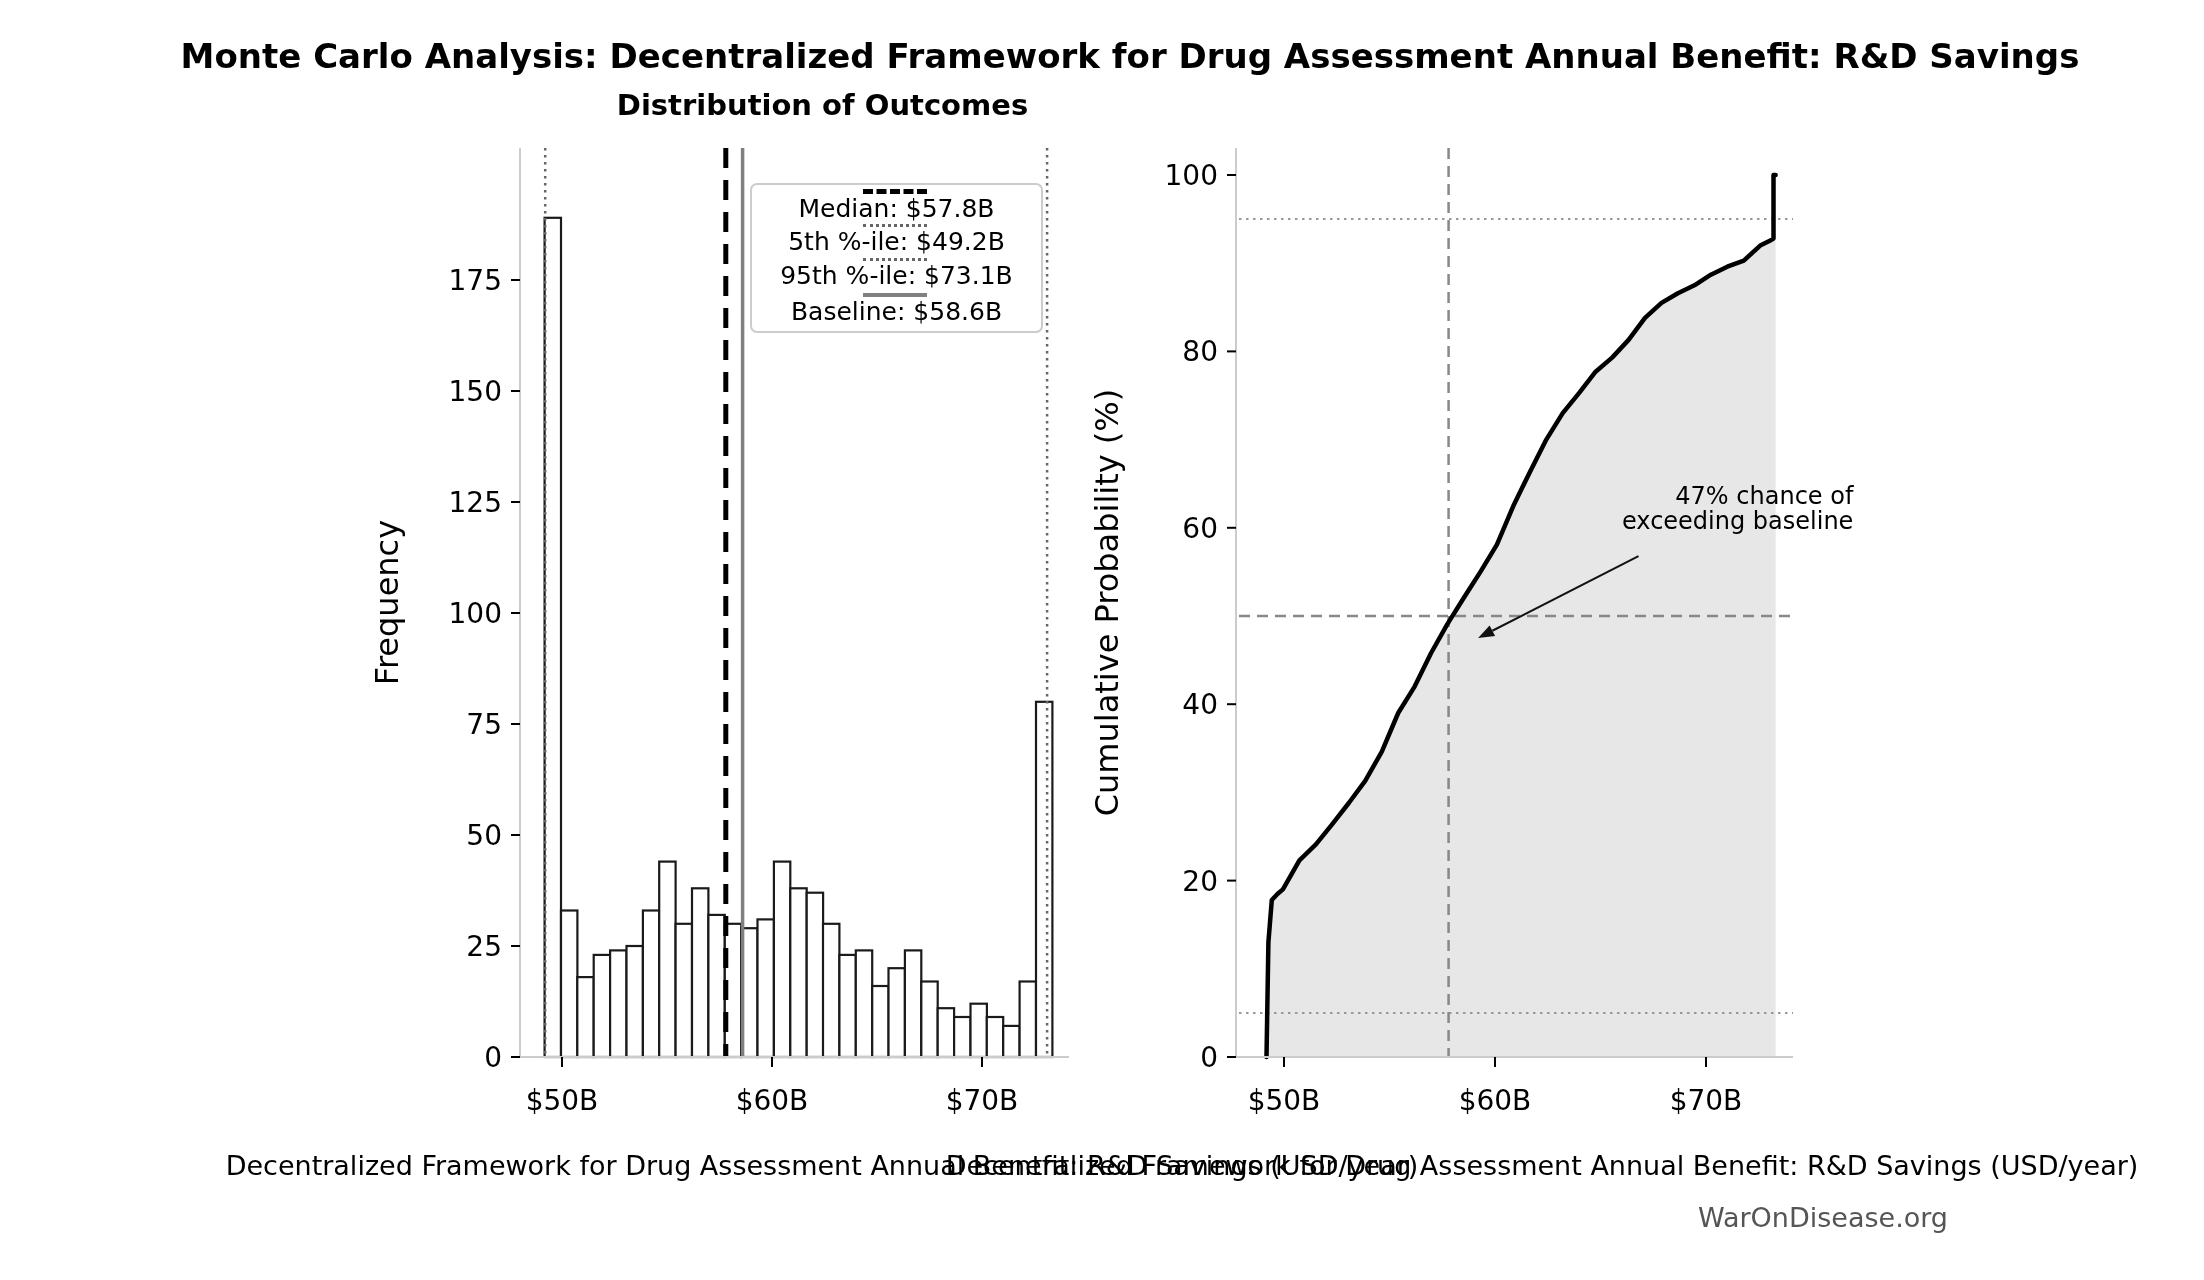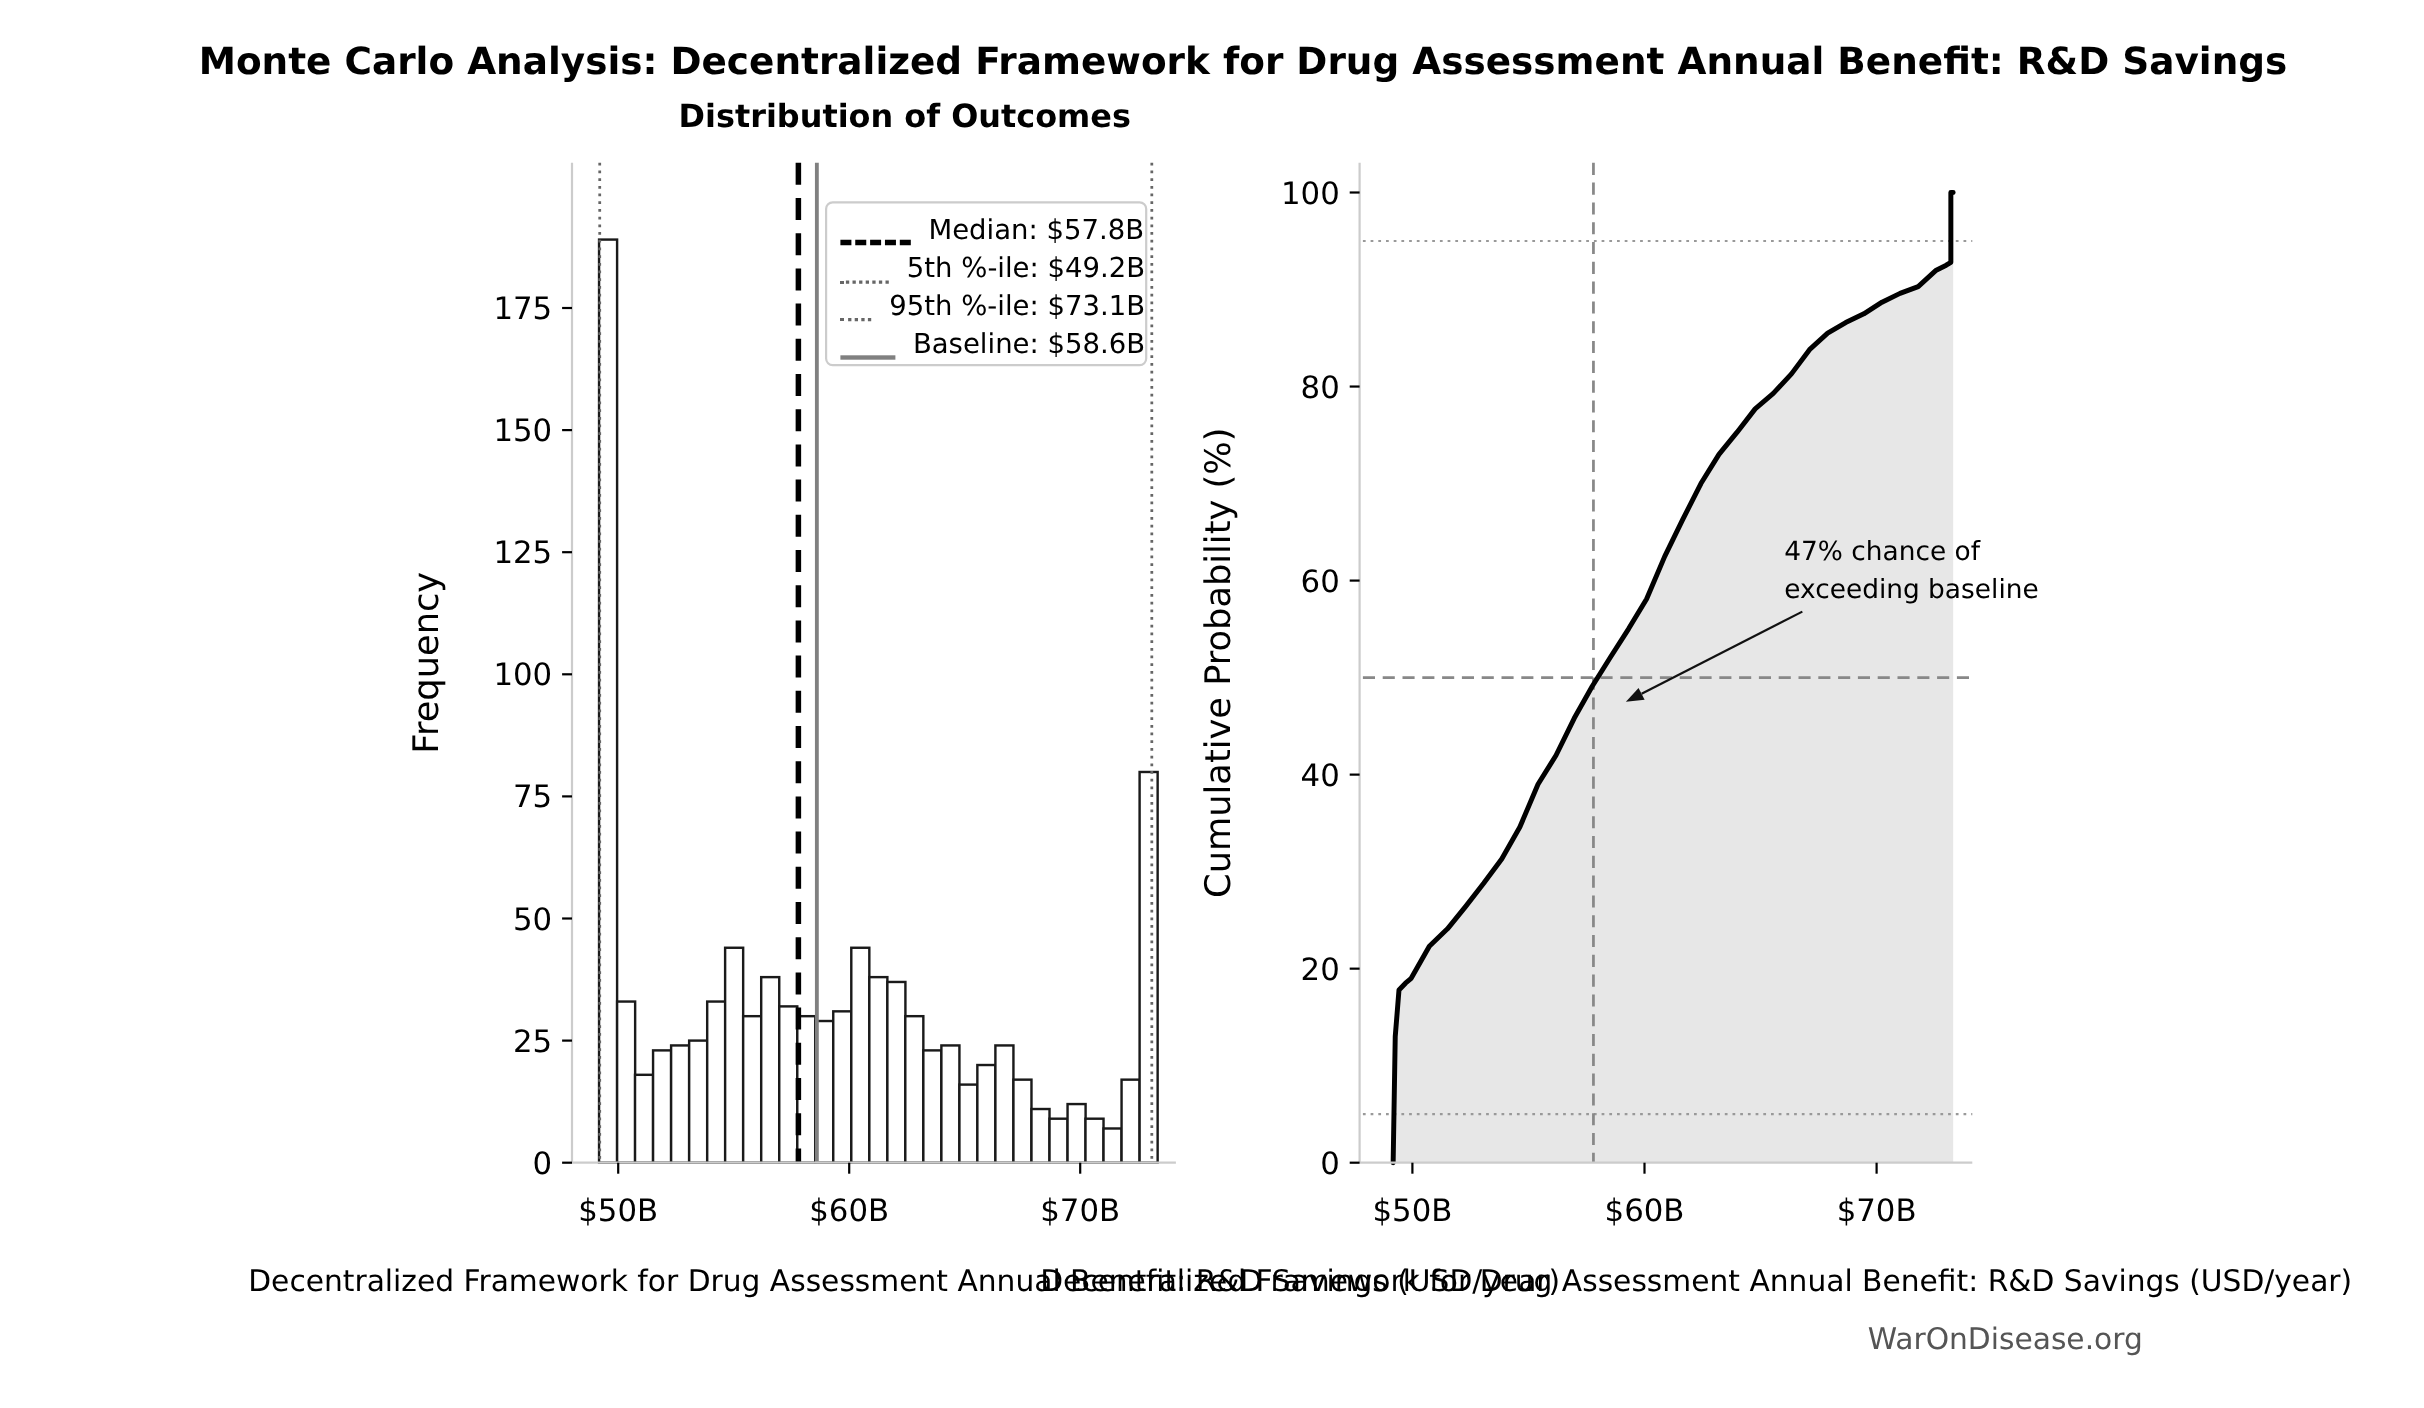--- a/index.html
+++ b/index.html
@@ -24,29 +24,29 @@
   .xlabel.left{left:94px;width:1400px;}
   .xlabel.right{left:814px;width:1400px;}
   .watermark{left:1560px;top:1202px;width:360px;text-align:right;font-size:27px;color:#555;}
   .legend{
     left:750px;top:183px;width:293px;height:150px;
     background:rgba(255,255,255,0.9);
     border:2px solid #cccccc;border-radius:7px;
     display:flex;flex-direction:column;justify-content:space-around;
     padding:4px 0;box-sizing:border-box;
   }
-  .legend-row{display:flex;align-items:flex-end;height:34px;}
+  .legend-row{display:flex;align-items:center;height:34px;flex-direction:column;}
   .legend-sample{display:inline-block;width:64px;margin-left:12px;margin-right:16px;}
   .legend-sample.dashed-black{border-top:5px dashed #000000;}
   .legend-sample.dotted-gray{border-top:3px dotted #666666;}
   .legend-sample.solid-gray{border-top:4px solid #808080;}
   .legend-label{font-size:25px;white-space:nowrap;}
   .annotation{
-    left:1594px;top:484px;font-size:24px;line-height:35px;
-    white-space:pre-line;text-align:left;
+    left:1594px;top:484px;font-size:24px;line-height:25px;
+    white-space:pre-line;text-align:right;
   }
 </style>
 </head>
 <body>
 
 <div id="figure">
 
   <svg id="chart-svg" width="2204" height="1280">
       <polygon points="1266.5,1057.0 1268.4,942.3 1271.8,900.0 1277.7,893.8 1282.9,889.4 1299.4,860.3 1315.9,844.4 1332.3,824.2 1348.8,803.0 1365.2,780.9 1381.7,751.8 1398.2,713.0 1414.6,686.6 1431.1,653.0 1447.5,623.9 1464.0,597.5 1480.4,571.9 1496.9,544.6 1513.4,505.8 1529.8,472.2 1546.3,439.6 1562.7,413.1 1579.2,392.9 1595.6,371.7 1612.1,357.6 1628.6,339.9 1645.0,317.9 1661.5,302.9 1677.9,293.2 1694.4,285.3 1710.9,274.7 1727.3,266.7 1743.8,260.6 1760.2,245.6 1769.3,241.1 1773.5,238.5 1773.5,175.0 1775.6,175.0 1775.6,1057 1266.5,1057" fill="#e7e7e7" stroke="none"></polygon>
       <line x1="1239" y1="219.10000000000002" x2="1793" y2="219.10000000000002" stroke="#999999" stroke-width="2" stroke-dasharray="2.5 4.5"></line>

